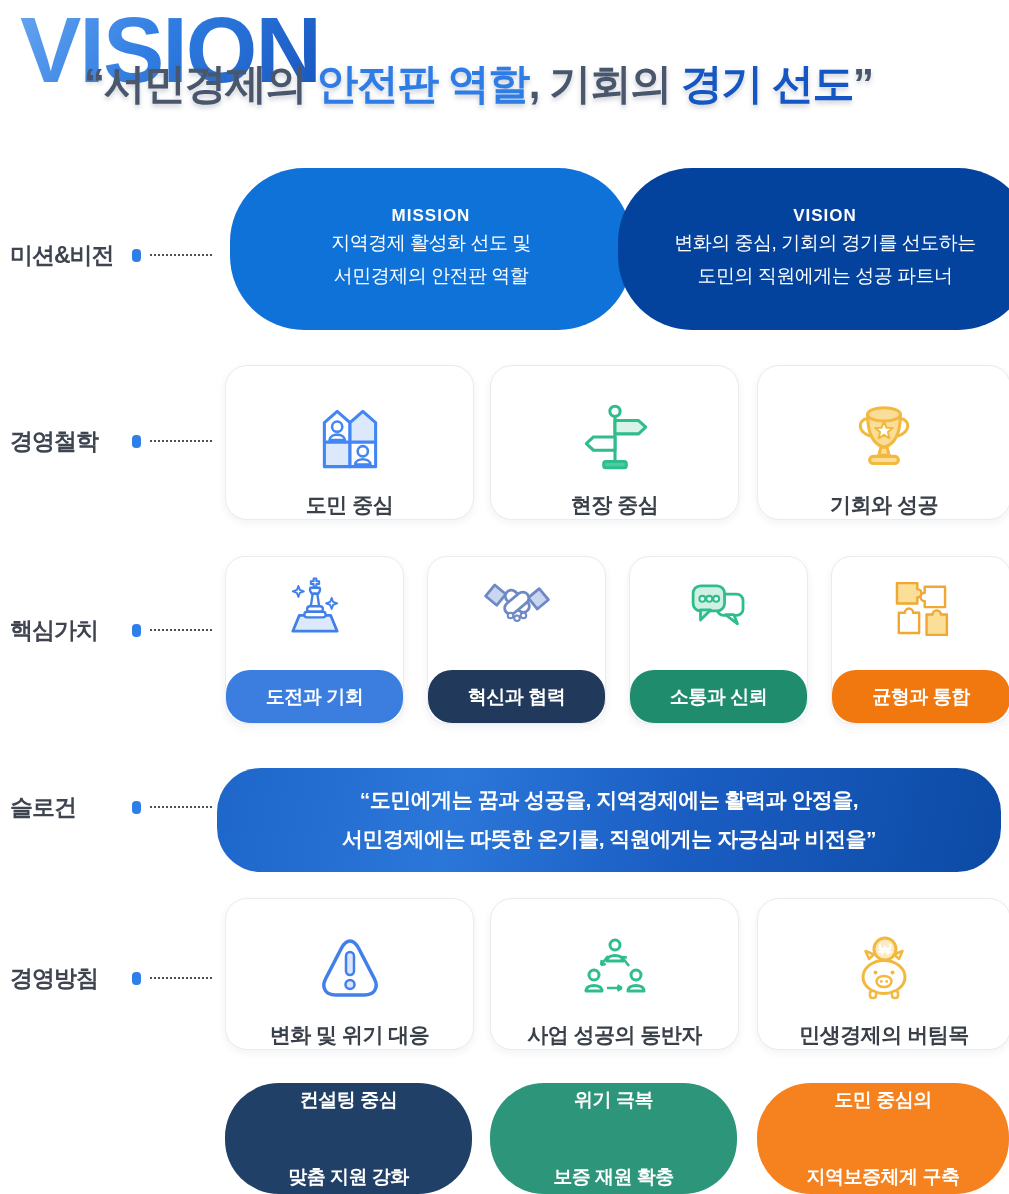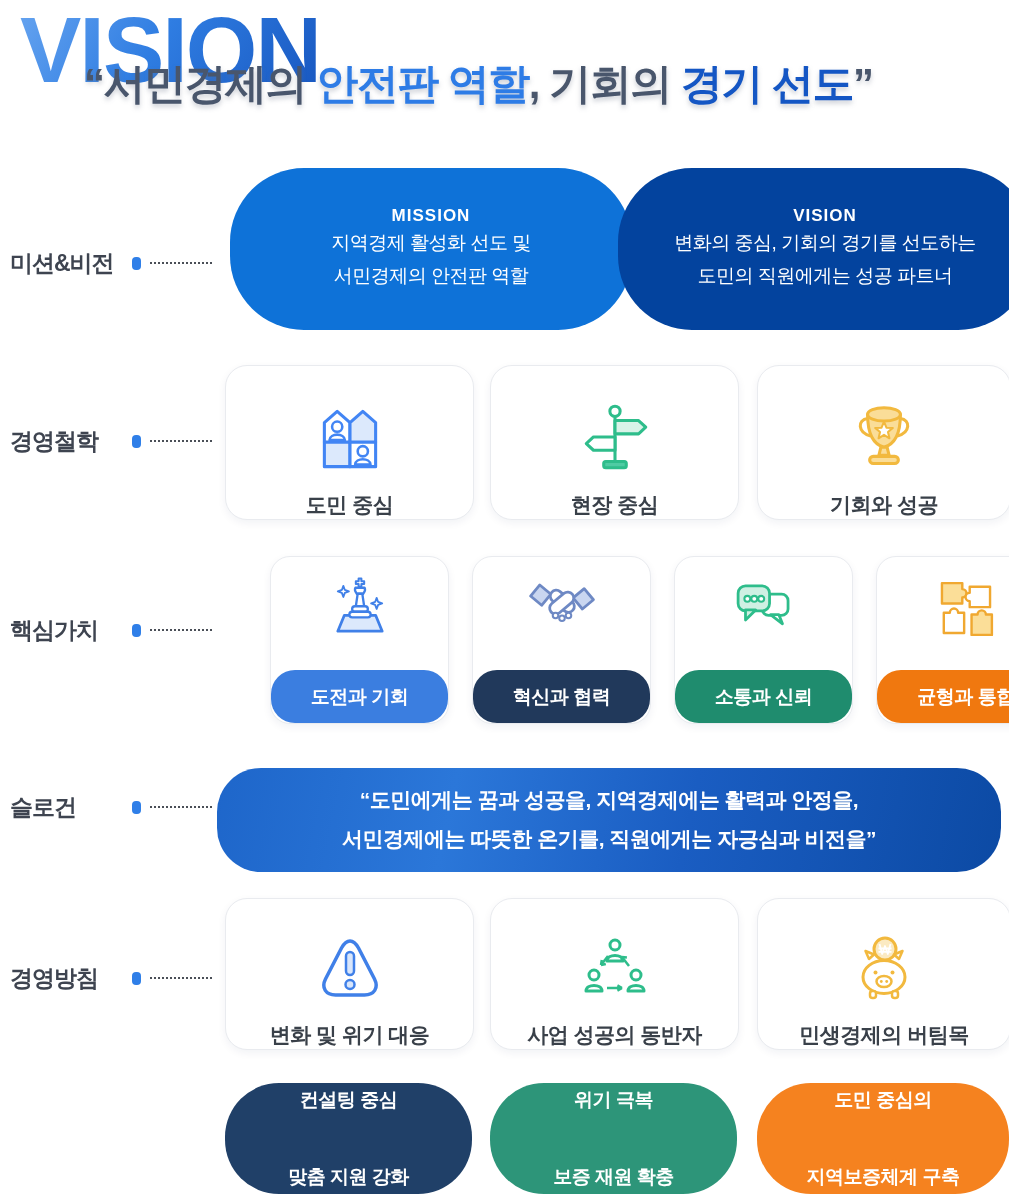--- a/index.html
+++ b/index.html
@@ -45,21 +45,21 @@
     display:flex;flex-direction:column;align-items:center;justify-content:flex-end;gap:10px;
   }
   .card3 .clabel{font-size:21px;font-weight:600;color:#394049;letter-spacing:-0.5px;}
   .r2{top:365px}.r5{top:898px;height:150px}
   .c3a{left:225px;width:247px}.c3b{left:490px;width:247px}.c3c{left:757px;width:252px}
 
   
   .card4{
     position:absolute;top:556px;height:166px;width:177px;background:#fff;border:1px solid #E9EBEF;
     border-radius:20px;box-shadow:0 3px 9px rgba(25,40,80,0.06);
-    display:flex;flex-direction:column;align-items:center;margin-left:45px;
+    display:flex;flex-direction:column;align-items:center;
   }
   .card4 svg{margin-top:15px;}
   .cv-pill{
     position:absolute;left:0;right:0;bottom:0;height:53px;border-radius:24px;color:#fff;
     font-size:19px;font-weight:700;letter-spacing:-0.5px;
     display:flex;align-items:center;justify-content:center;
   }
   .c4a{left:225px}.c4b{left:427px}.c4c{left:629px}.c4d{left:831px;width:178px}
 
   
@@ -78,21 +78,21 @@
   }
 </style>
 </head>
 <body>
 
 <div class="stage">
 
   <div class="vision-title">VISION</div>
   <div class="vision-quote"><span class="q-dark">“</span><span class="q-dark">서민경제의 </span><span class="q-blue">안전판 역할</span><span class="q-dark">, 기회의 </span><span class="q-deep">경기 선도</span><span class="q-dark">”</span></div>
 
-  <div class="row-head" style="top:248px">
+  <div class="row-head" style="top:240px">
     <span class="lbl">미션&amp;비전</span>
     <span class="dot"></span>
       <span class="dline"></span>
   </div>
   <div class="row-head" style="top:426px">
     <span class="lbl">경영철학</span>
     <span class="dot"></span>
       <span class="dline"></span>
   </div>
   <div class="row-head" style="top:615px">

